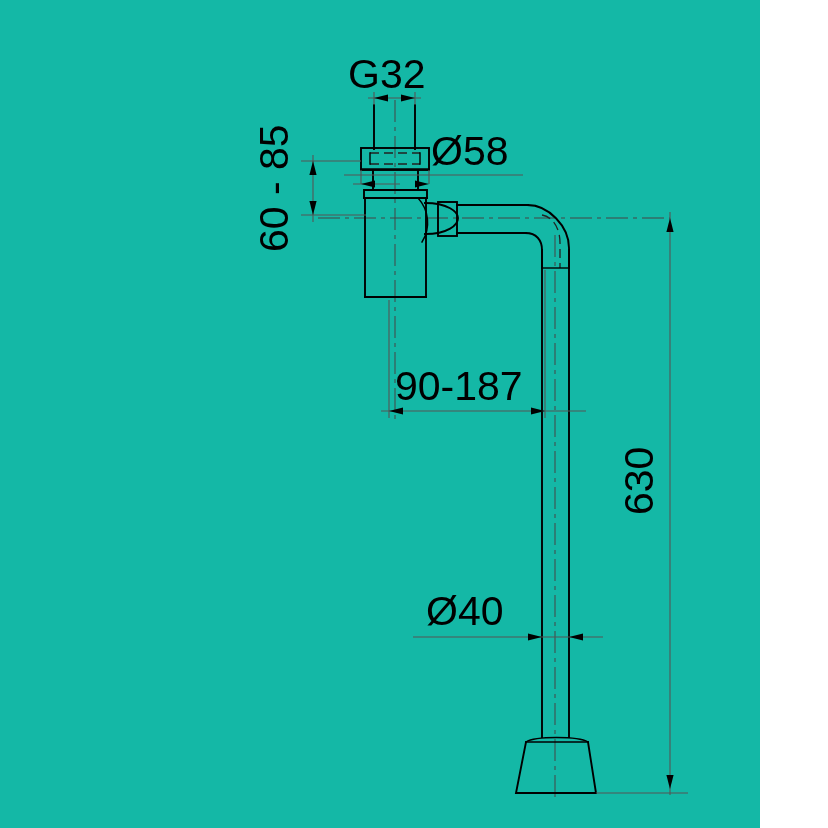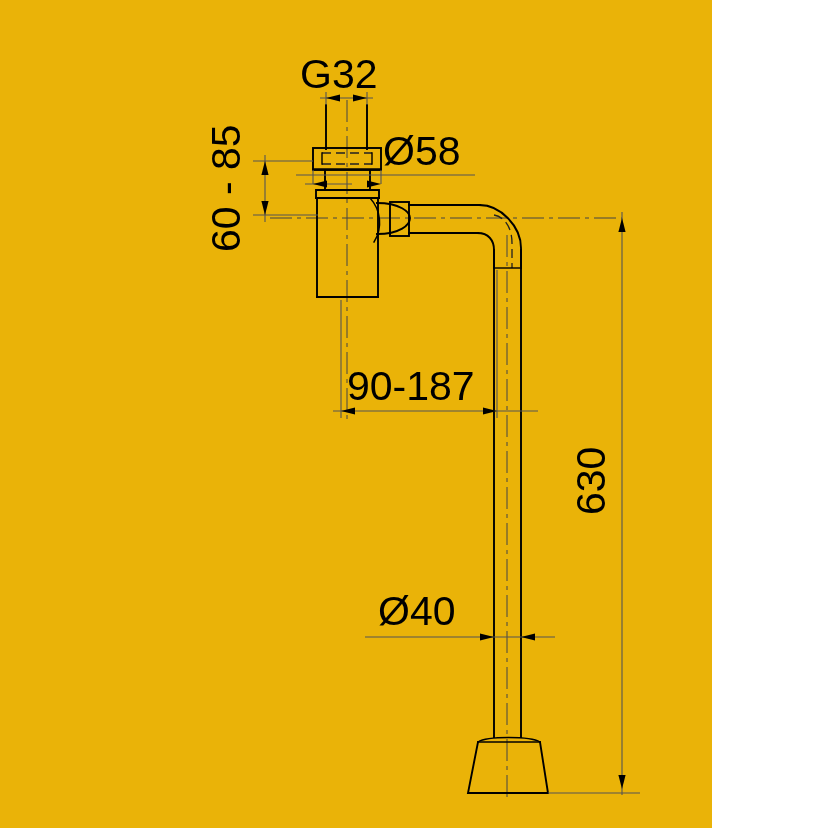--- a/index.html
+++ b/index.html
@@ -7,22 +7,23 @@
     padding: 0;
     background: #ffffff;
   }
   body {
     font-family: "Liberation Sans", sans-serif;
   }
   #drawing-canvas {
     position: relative;
     width: 712px;
     height: 828px;
-    background: #eab308;
+    background: #14b8a6;
     overflow: hidden;
+    padding-left: 48px;
   }
   #drawing-canvas svg {
     display: block;
     width: 828px;
     height: 828px;
   }
   .part-line {
     fill: none;
     stroke: #000000;
     stroke-width: 1.9;

